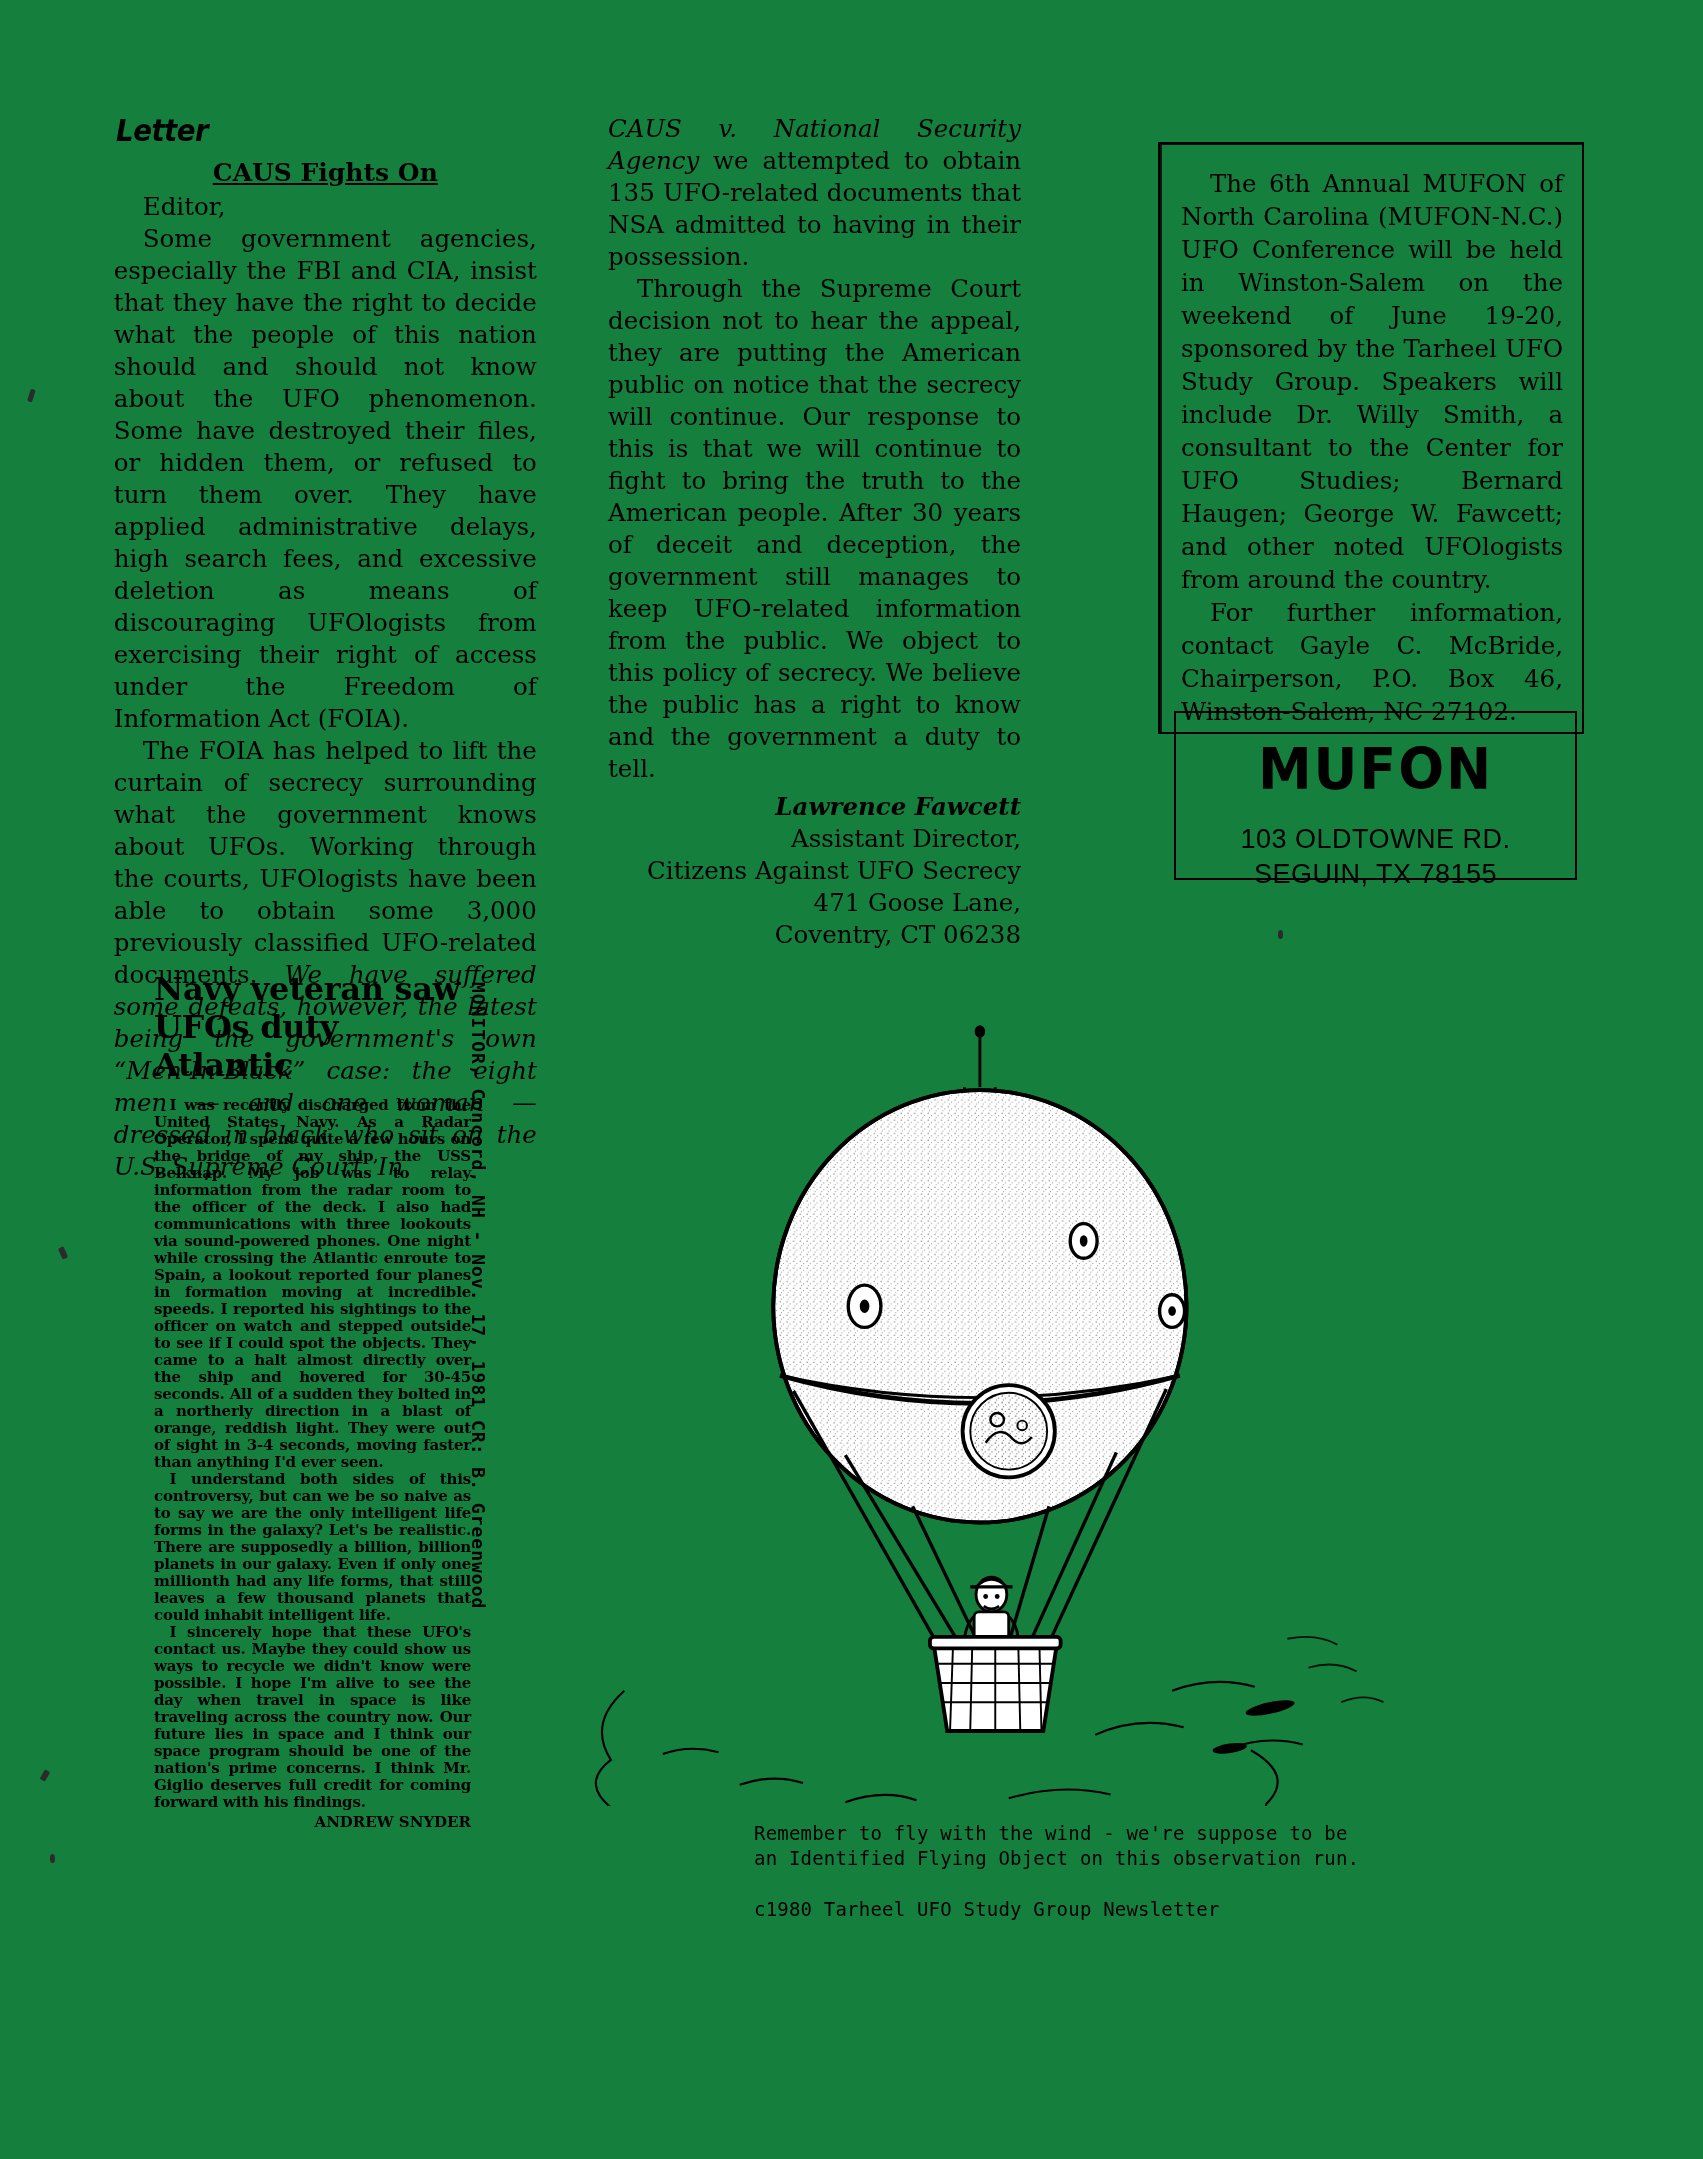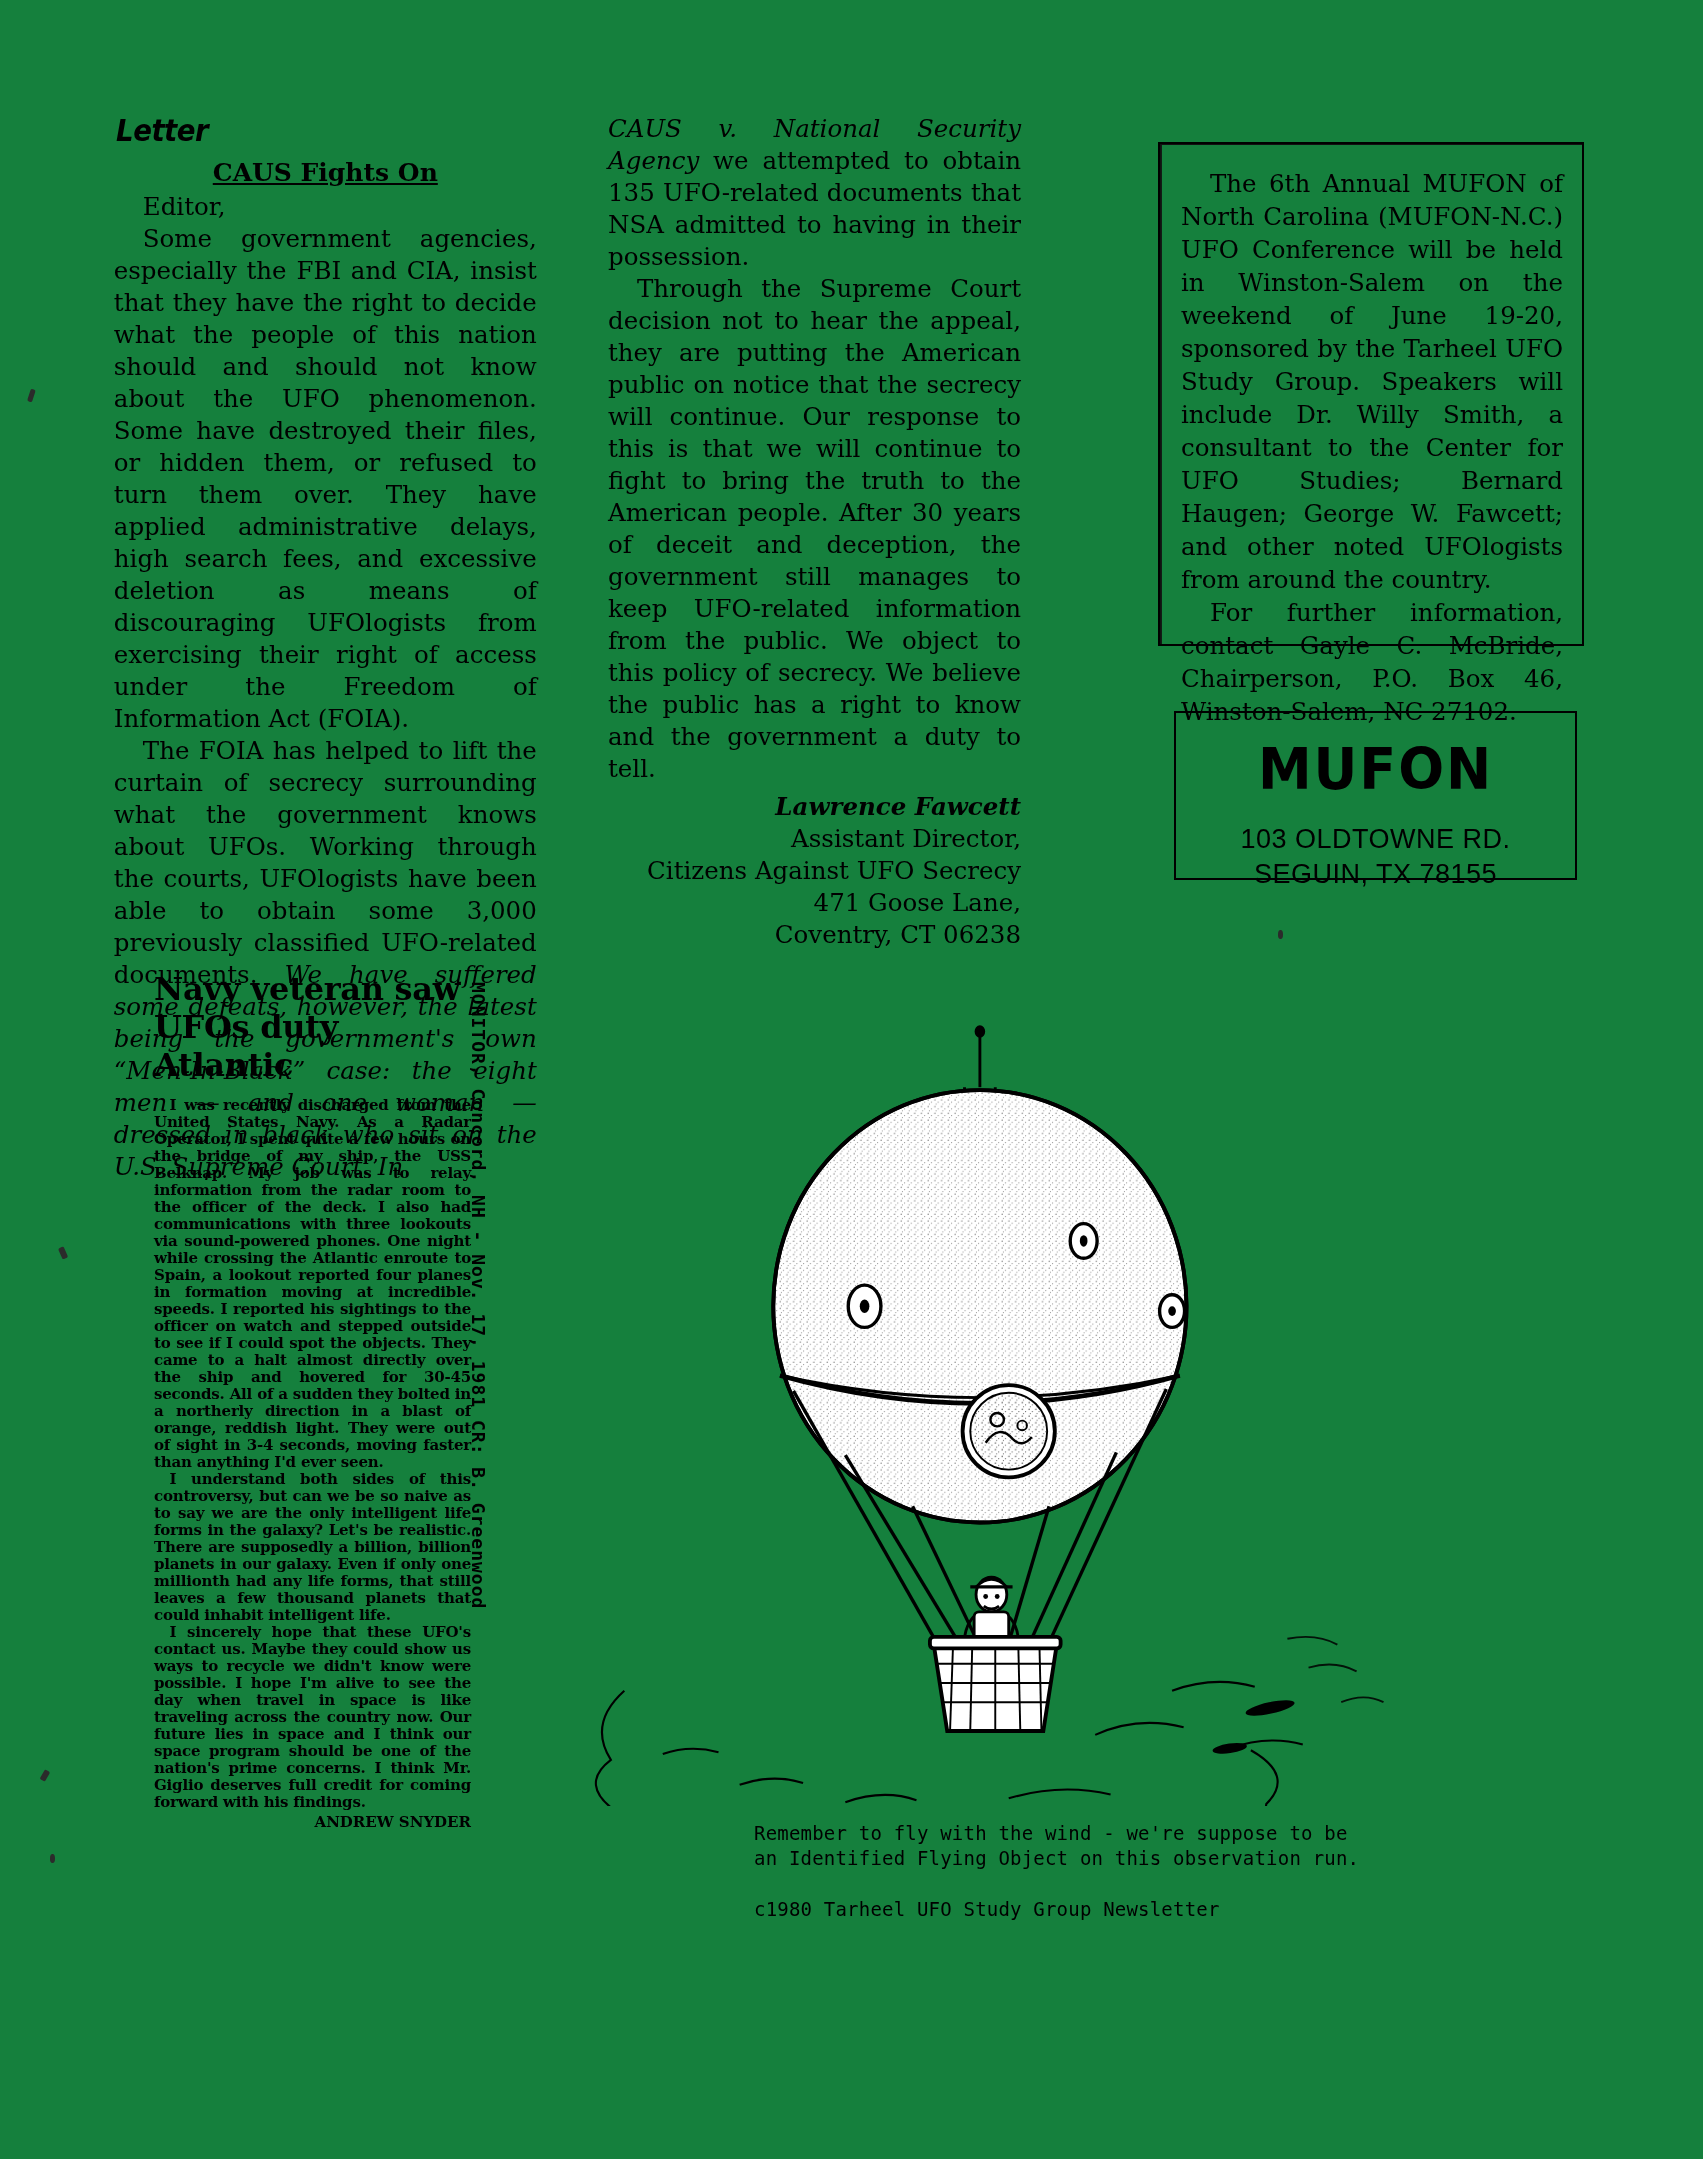--- a/index.html
+++ b/index.html
@@ -81,21 +81,21 @@
     font-family: "DejaVu Serif", serif;
   }
   .signoff .nm { font-weight: bold; font-style: italic; }
 
   
   .mufon-nc-box {
     position: absolute;
     left: 1158px;
     top: 142px;
     width: 426px;
-    height: 504px;
+    height: 592px;
     border: 2.9px solid #000;
     box-sizing: border-box;
     box-shadow: 1.9px 1px 0 #111 inset;
   }
   .mufon-nc-inner {
     padding: 23px 19px 9.6px 21px;
     font-size: 24.5px;
     line-height: 33px;
     text-align: justify;
     font-family: "DejaVu Serif", serif;

